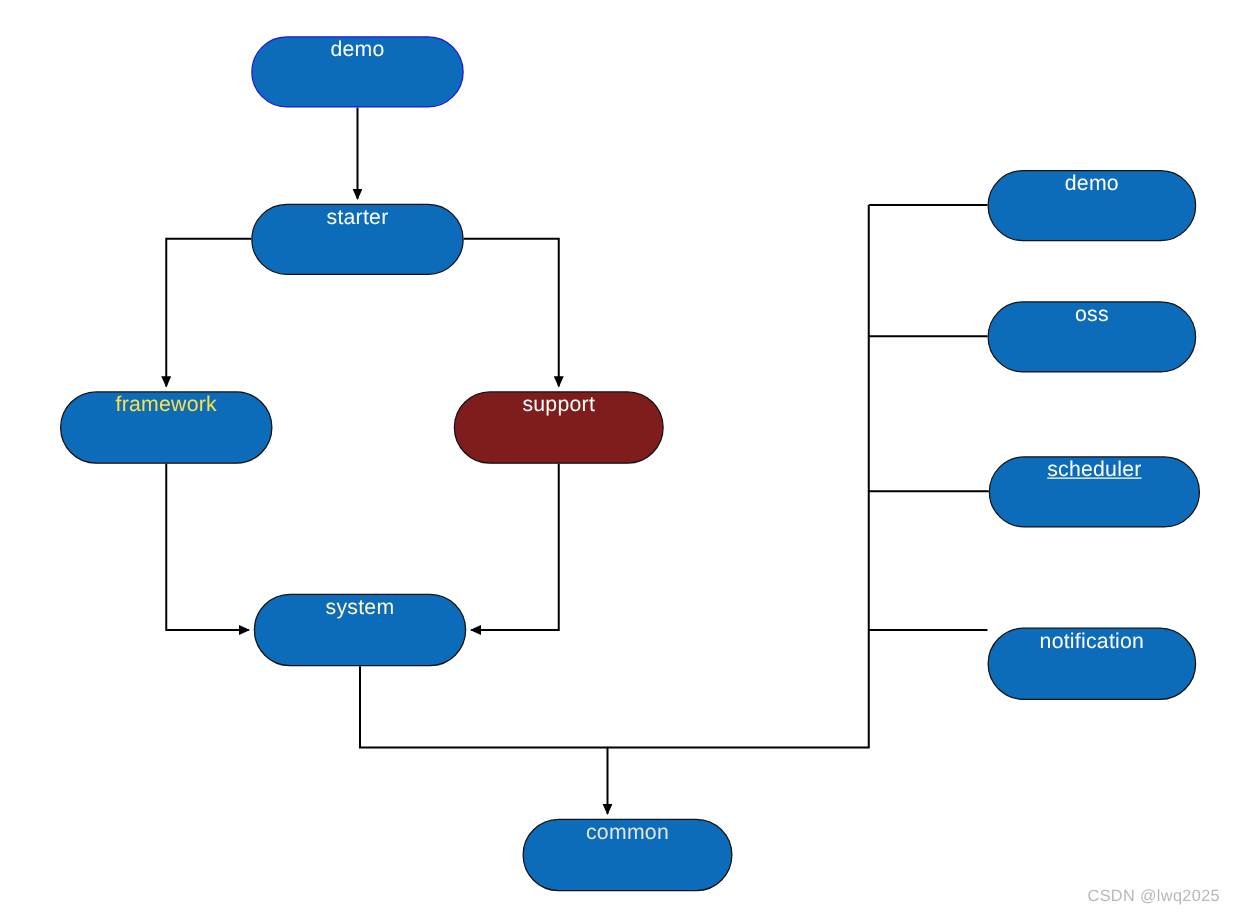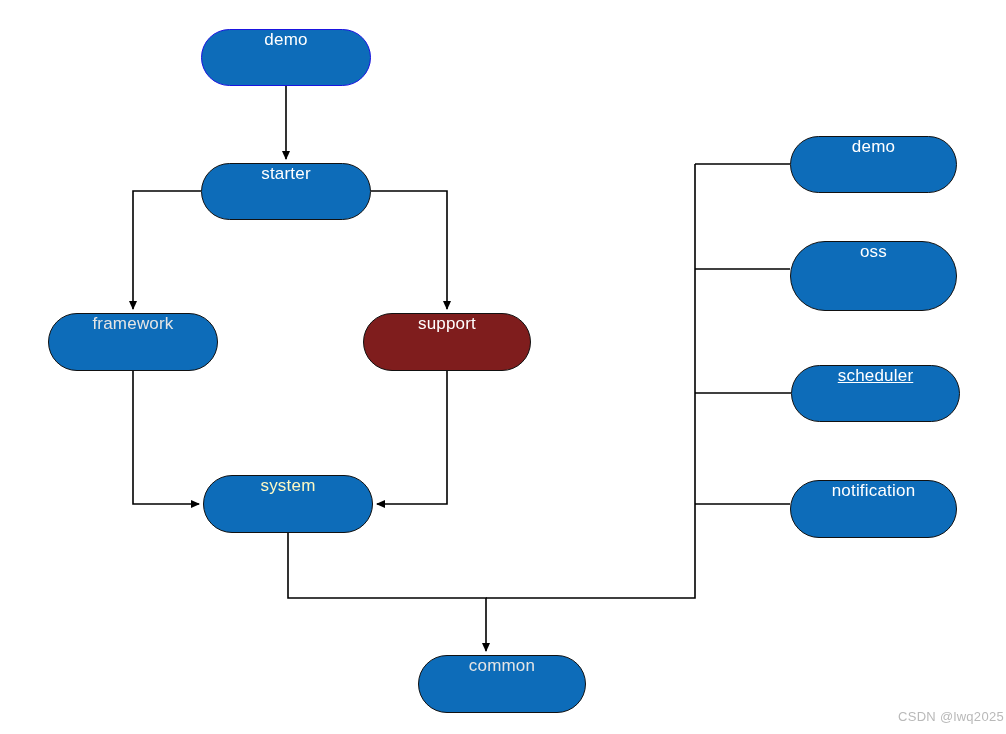--- a/index.html
+++ b/index.html
@@ -39,21 +39,21 @@
     letter-spacing: 0.2px;
     z-index: 5;
     user-select: none;
   }
   .node-label {
     pointer-events: none;
     white-space: nowrap;
   }
   #watermark {
     position: absolute;
-    right: 2px;
+    right: 30px;
     bottom: 10px;
     color: #b9b9b9;
     font-size: 13px;
     font-family: "Liberation Sans", sans-serif;
     letter-spacing: 0.3px;
     white-space: nowrap;
   }
 </style>
 </head>
 <body>
@@ -81,41 +81,41 @@
       </g>
   </svg>
 
   <div id="nodes">
       <div class="node" style="left: 201px; top: 29px; width: 170px; height: 57px; border-color: rgb(26, 20, 224); background: rgb(13, 108, 185); color: rgb(255, 255, 255);">
         <span class="node-label">demo</span>
       </div>
       <div class="node" style="left: 201px; top: 163px; width: 170px; height: 57px; border-color: rgb(17, 17, 17); background: rgb(13, 108, 185); color: #ffffff;">
         <span class="node-label">starter</span>
       </div>
-      <div class="node" style="left: 48px; top: 313px; width: 170px; height: 58px; border-color: rgb(17, 17, 17); background: rgb(13, 108, 185); color: #e5e5e5;">
+      <div class="node" style="left: 48px; top: 313px; width: 170px; height: 58px; border-color: rgb(17, 17, 17); background: rgb(13, 108, 185); color: #fde047;">
         <span class="node-label">framework</span>
       </div>
       <div class="node" style="left: 363px; top: 313px; width: 168px; height: 58px; border-color: rgb(17, 17, 17); background: #7f1d1d; color: rgb(255, 255, 255);">
         <span class="node-label">support</span>
       </div>
       <div class="node" style="left: 203px; top: 475px; width: 170px; height: 58px; border-color: rgb(17, 17, 17); background: rgb(13, 108, 185); color: #fef9c3;">
         <span class="node-label">system</span>
       </div>
       <div class="node" style="left: 418px; top: 655px; width: 168px; height: 58px; border-color: rgb(17, 17, 17); background: rgb(13, 108, 185); color: #e5e5e5;">
         <span class="node-label">common</span>
       </div>
       <div class="node" style="left: 790px; top: 136px; width: 167px; height: 57px; border-color: rgb(17, 17, 17); background: rgb(13, 108, 185); color: rgb(255, 255, 255);">
         <span class="node-label">demo</span>
       </div>
-      <div class="node" style="left: 790px; top: 241px; width: 167px; height: 70px; border-color: rgb(17, 17, 17); background: rgb(13, 108, 185); color: rgb(255, 255, 255);">
+      <div class="node" style="left: 790px; top: 241px; width: 167px; height: 57px; border-color: rgb(17, 17, 17); background: rgb(13, 108, 185); color: rgb(255, 255, 255);">
         <span class="node-label">oss</span>
       </div>
       <div class="node" style="left: 791px; top: 365px; width: 169px; height: 57px; border-color: rgb(17, 17, 17); background: rgb(13, 108, 185); color: rgb(255, 255, 255); text-decoration: underline;">
         <span class="node-label">scheduler</span>
       </div>
-      <div class="node" style="left: 790px; top: 480px; width: 167px; height: 58px; border-color: rgb(17, 17, 17); background: rgb(13, 108, 185); color: rgb(255, 255, 255);">
+      <div class="node" style="left: 790px; top: 502px; width: 167px; height: 58px; border-color: rgb(17, 17, 17); background: rgb(13, 108, 185); color: rgb(255, 255, 255);">
         <span class="node-label">notification</span>
       </div>
     </div>
 
   <div id="watermark" style="color: rgb(185, 185, 185);">CSDN @lwq2025</div>
 
 </div>
 
 </body></html>

